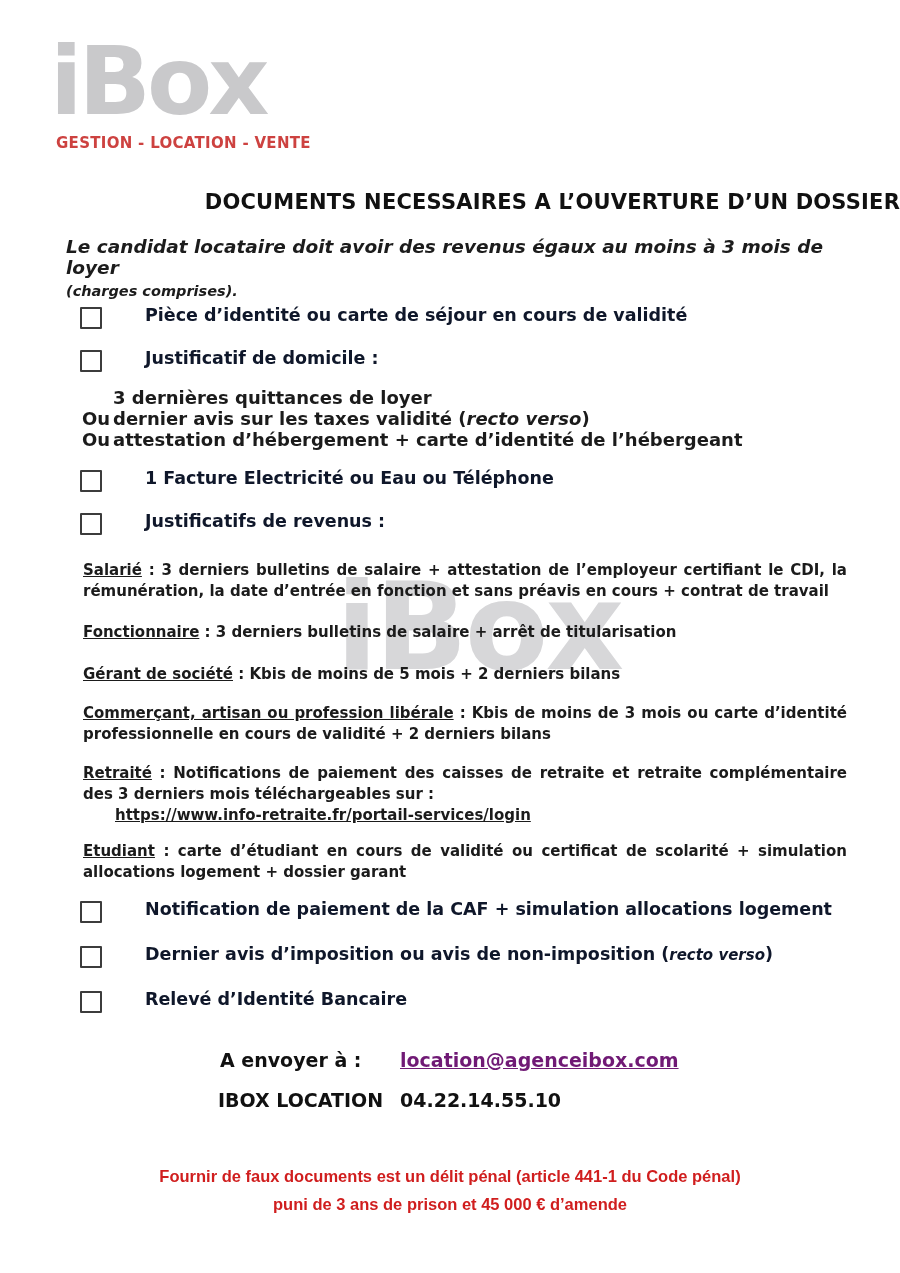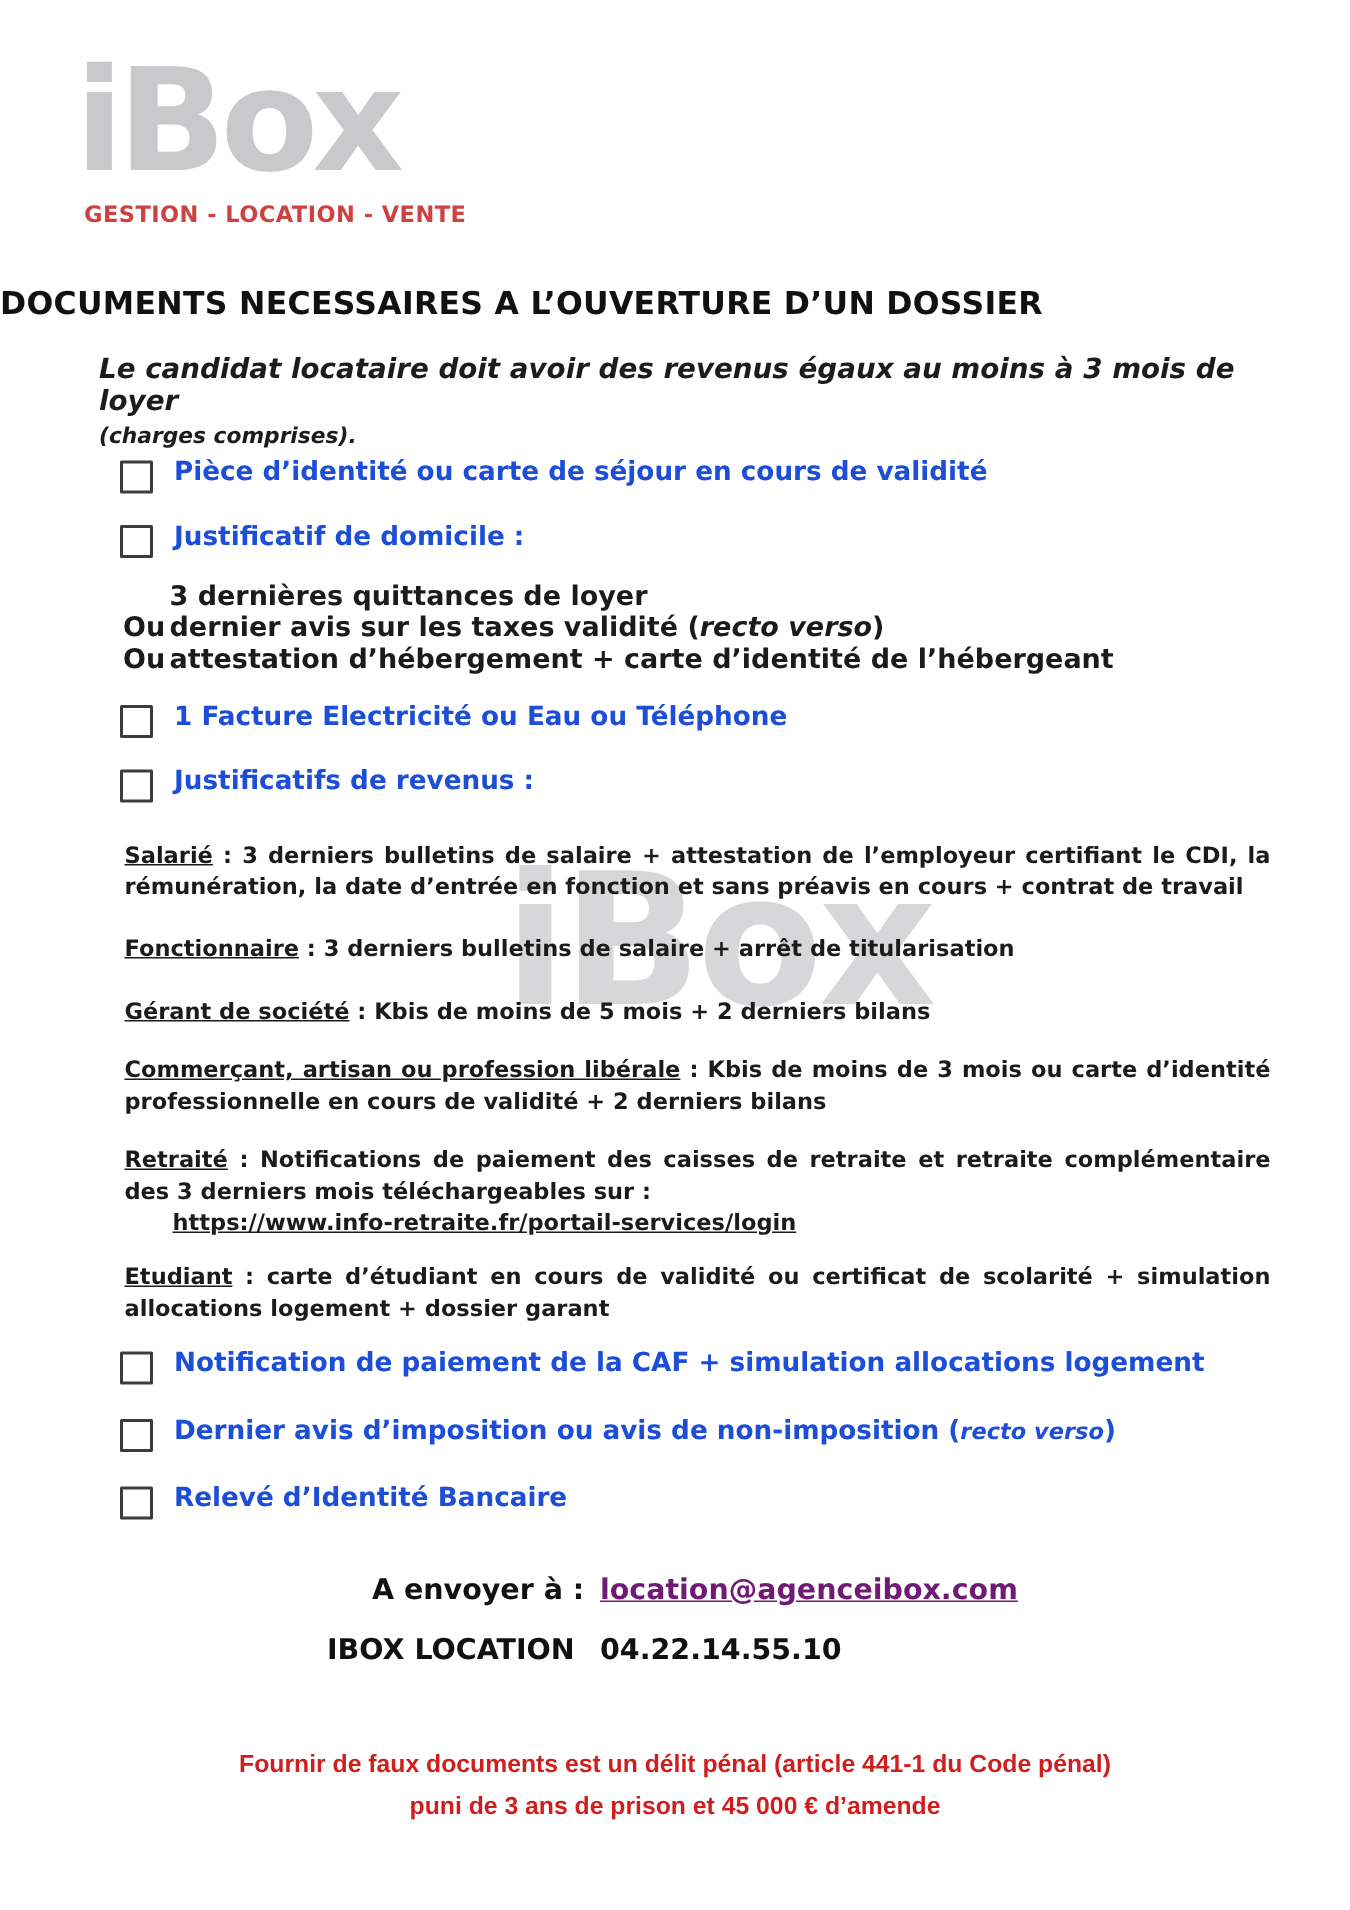--- a/index.html
+++ b/index.html
@@ -11,31 +11,31 @@
   .logo{left:50px;top:36px;font-size:95px;font-weight:bold;line-height:0.95;
         letter-spacing:-4px;color:#c9c9cb;}
   .tagline{left:56px;top:134px;font-size:15px;font-weight:bold;letter-spacing:0.3px;
         color:#cd4240;}
 
   
   .watermark{position:absolute;z-index:0;left:336px;top:566px;font-size:122px;
         font-weight:bold;letter-spacing:-3px;line-height:1;color:#d7d7d9;}
 
   
-  .title{left:0;top:190px;width:100%;text-align:left;font-size:21px;
+  .title{left:0;top:190px;width:100%;text-align:right;font-size:21px;
         font-weight:bold;color:#111;letter-spacing:0.2px;}
   .intro{left:66px;top:236px;width:780px;}
   .intro-main{font-size:18.5px;font-style:italic;}
   .intro-sub{font-size:14.5px;font-style:italic;margin-top:5px;}
 
   
   .check-row{left:80px;display:flex;align-items:flex-start;gap:14px;}
   .checkbox{width:18px;height:18px;border:2px solid #3c3c3c;background:#fff;
         flex:none;margin-top:2px;border-radius:1px;}
-  .check-label{font-size:17.5px;color:#1d4ed8;}
+  .check-label{font-size:17.5px;color:#0f172a;margin-left:29px;}
   .rv{font-style:italic;font-size:15px;}
 
   
   .ou-row{left:82px;font-size:18px;color:#1b1b1b;}
   .ou-cell{display:inline-block;width:31px;}
   .ou-row i{font-style:italic;}
 
   
   .cat{left:83px;width:764px;margin:0;font-size:15px;line-height:21px;
         text-align:justify;color:#1b1b1b;}
@@ -124,21 +124,21 @@
   <div class="layer check-row" style="top:944px">
     <span class="checkbox"></span>
     <span class="check-label"><span>Dernier avis d’imposition ou avis de non-imposition (</span><span class="rv">recto verso</span><span>)</span></span>
   </div>
   <div class="layer check-row" style="top:989px">
     <span class="checkbox"></span>
     <span class="check-label"><span>Relevé d’Identité Bancaire</span><span class="rv"></span><span></span></span>
   </div>
 
   <div class="layer contact-line" style="top:1049px">
-    <span class="pos" style="left:248px">A envoyer à :</span>
+    <span class="pos" style="left:220px">A envoyer à :</span>
     <span class="pos email" style="left:400px">location@agenceibox.com</span>
   </div>
   <div class="layer contact-line" style="top:1089px">
     <span class="pos" style="left:218px">IBOX LOCATION</span>
     <span class="pos" style="left:400px">04.22.14.55.10</span>
   </div>
 
   <div class="layer warning" style="top:1162px">
     <div>Fournir de faux documents est un délit pénal (article 441-1 du Code pénal)</div>
     <div>puni de 3 ans de prison et 45 000 € d’amende</div>

